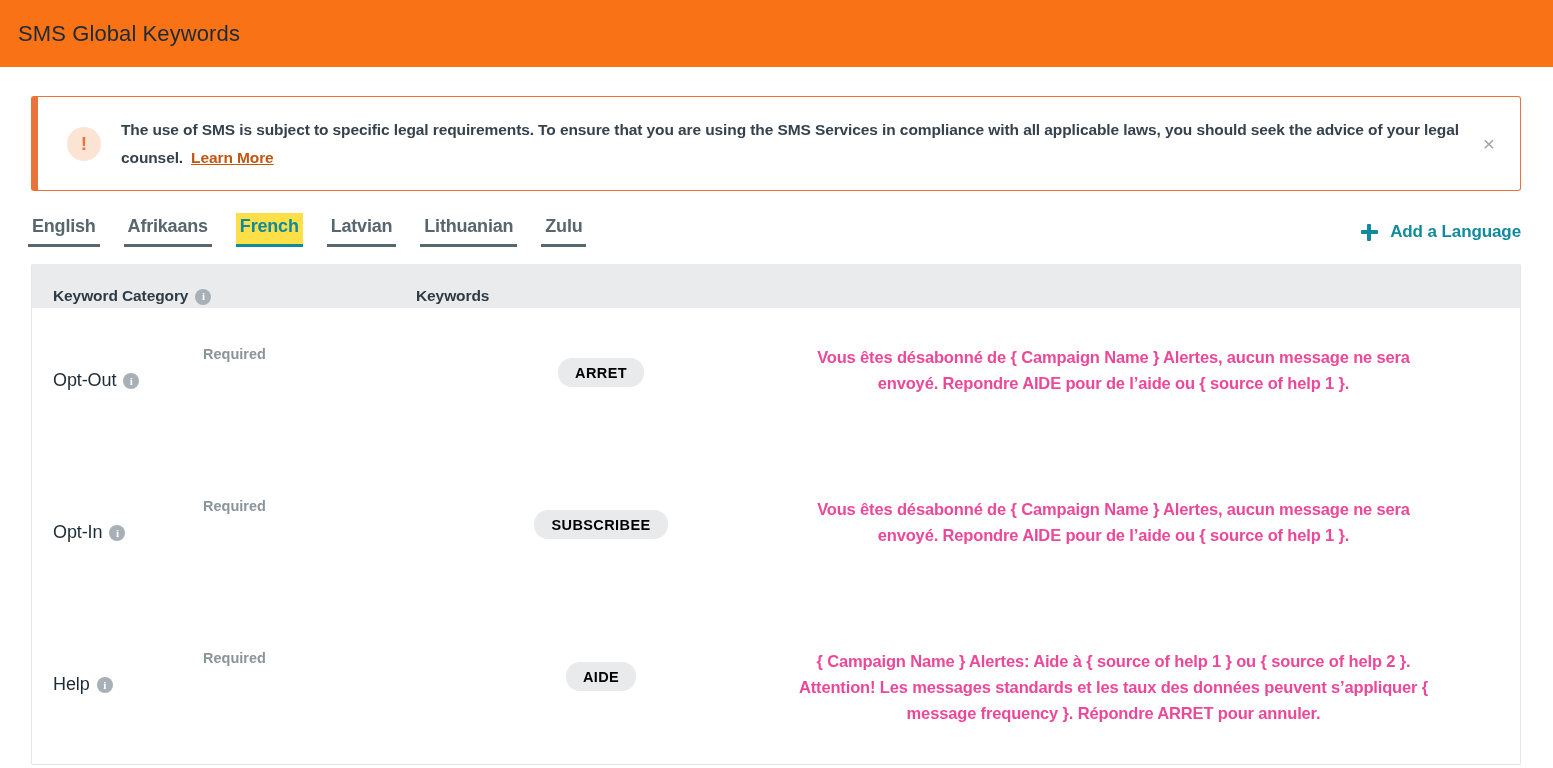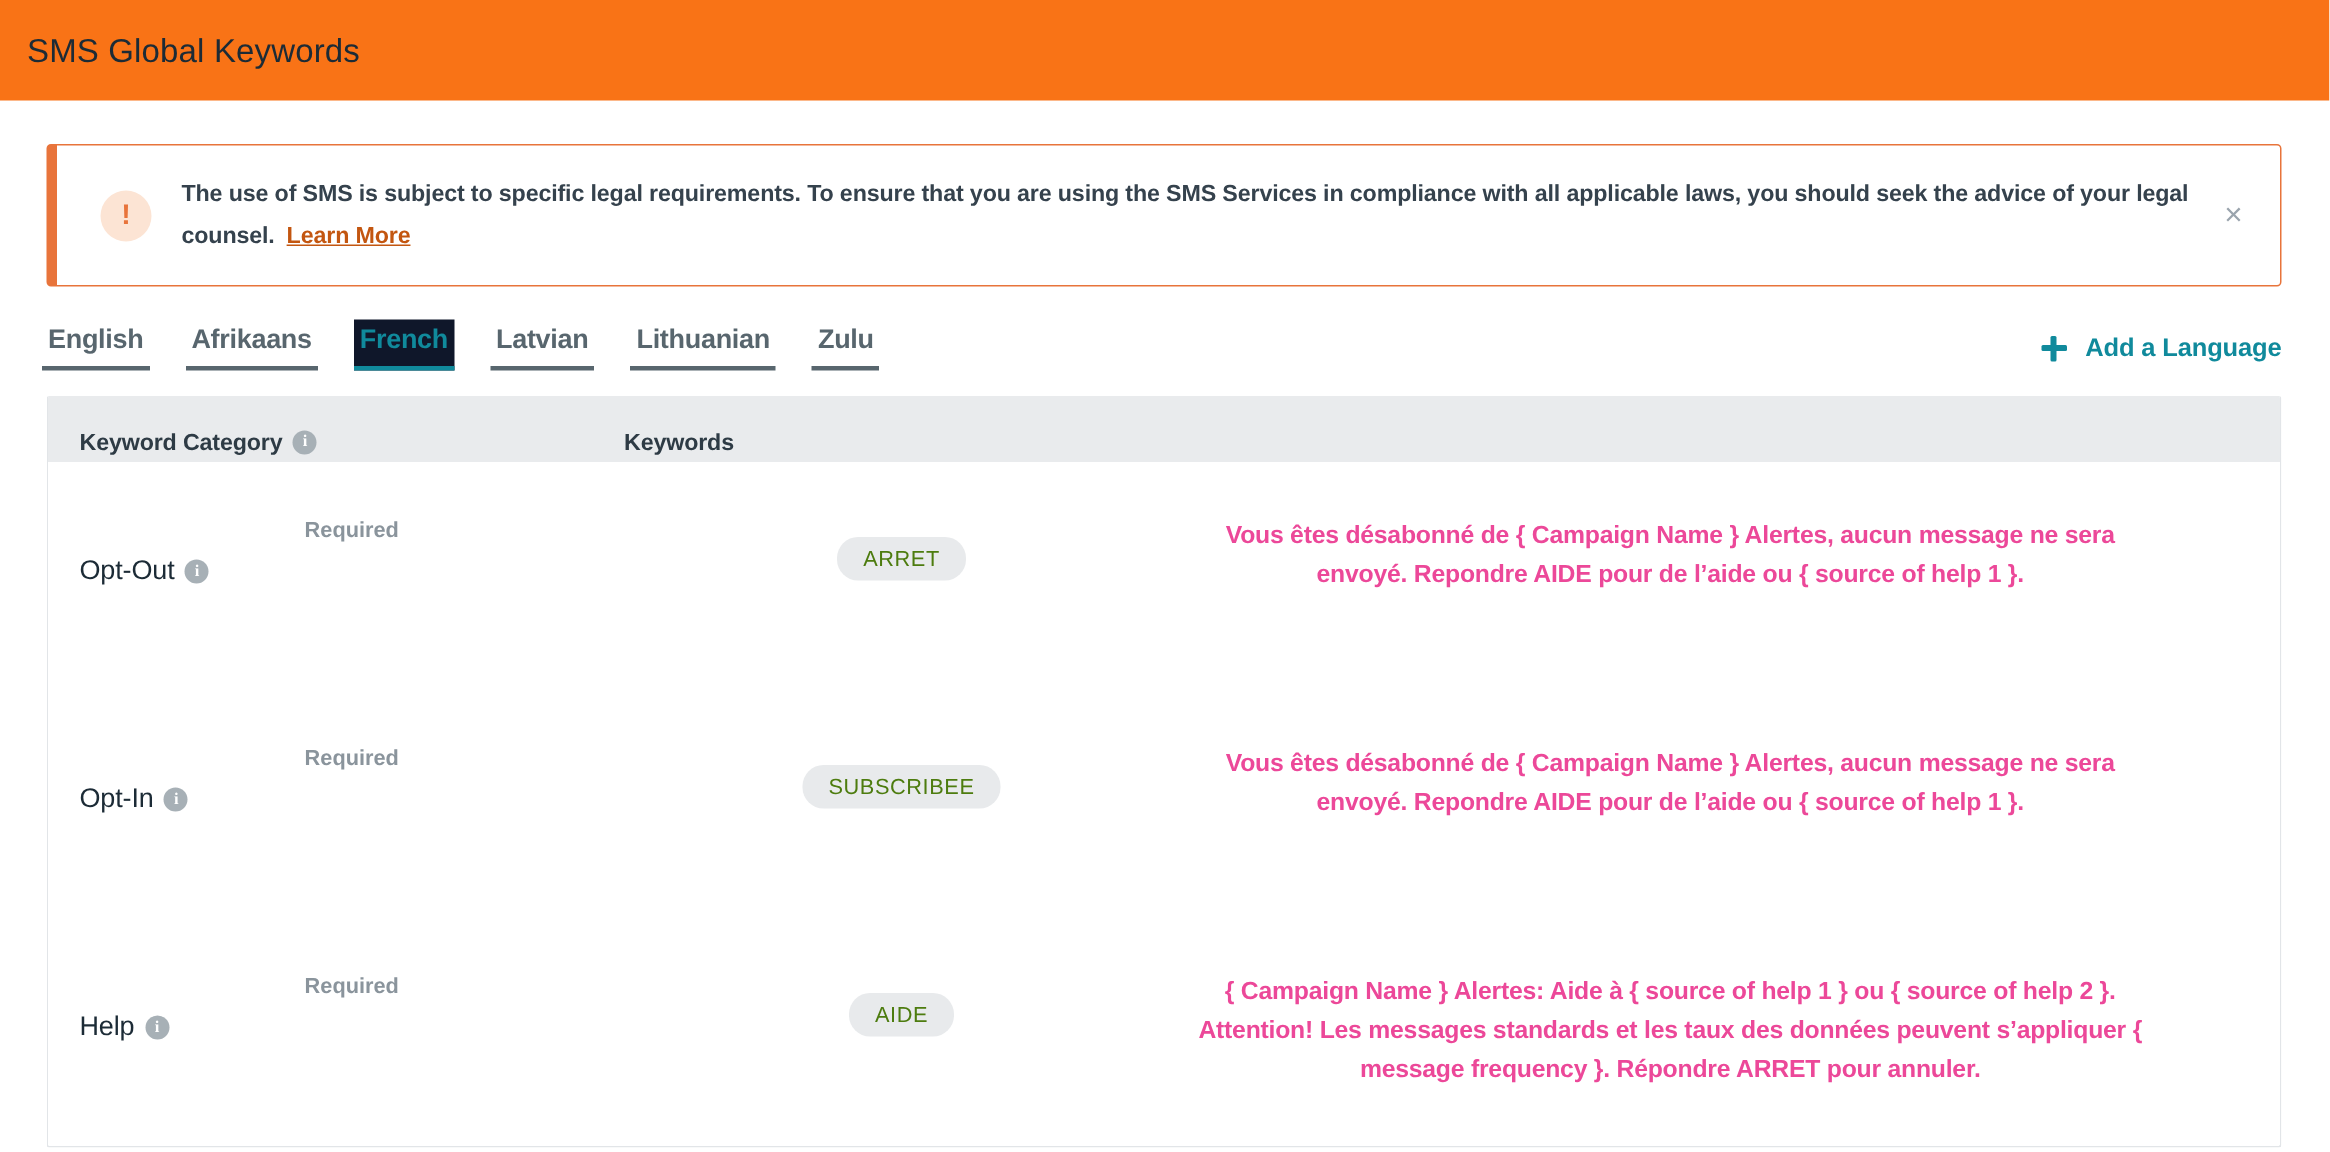--- a/index.html
+++ b/index.html
@@ -106,21 +106,21 @@
     padding: 2px 4px 7px 4px;
     border-bottom: 3px solid #58666e;
     cursor: pointer;
     letter-spacing: -0.2px;
     background: transparent;
     line-height: 22px;
   }
   .tab.active {
     color: #108a9c;
     border-bottom-color: #108a9c;
-    background: #0f172a;
+    background: #fde047;
   }
   .add-lang {
     display: flex;
     align-items: center;
     gap: 12px;
     color: #108a9c;
     font-size: 17px;
     font-weight: 700;
     cursor: pointer;
     padding-bottom: 5px;
@@ -157,21 +157,21 @@
   .t-head {
     background: #e9ebed;
     height: 44px;
     align-items: center;
   }
   .t-head .cell {
     font-size: 15.5px;
     font-weight: 700;
     color: #2e3b45;
     display: flex;
-    align-items: flex-start;
+    align-items: flex-end;
     gap: 7px;
     letter-spacing: -0.1px;
     margin-top: 19px;
   }
   .c-category { flex: 0 0 384px; padding-left: 21px; }
   .c-keywords { flex: 0 0 370px; }
   .c-message  { flex: 1 1 auto; padding-right: 24px; }
 
   .t-body-row {
     min-height: 152px;
@@ -218,26 +218,26 @@
     position: relative;
     top: 1px;
   }
   .t-head .info-icon { top: 0; }
 
   .chip {
     display: inline-flex;
     align-items: center;
     justify-content: center;
     background: #e8eaec;
-    color: #4d7c0f;
+    color: #000000;
     border-radius: 14px;
     height: 29px;
     padding: 0 17px;
     font-size: 14.5px;
-    font-weight: 400;
+    font-weight: 700;
     letter-spacing: 0.4px;
     cursor: pointer;
     margin-top: 14px;
   }
 
   .msg {
     font-size: 16.5px;
     font-weight: 700;
     color: #ec4899;
     line-height: 26px;

